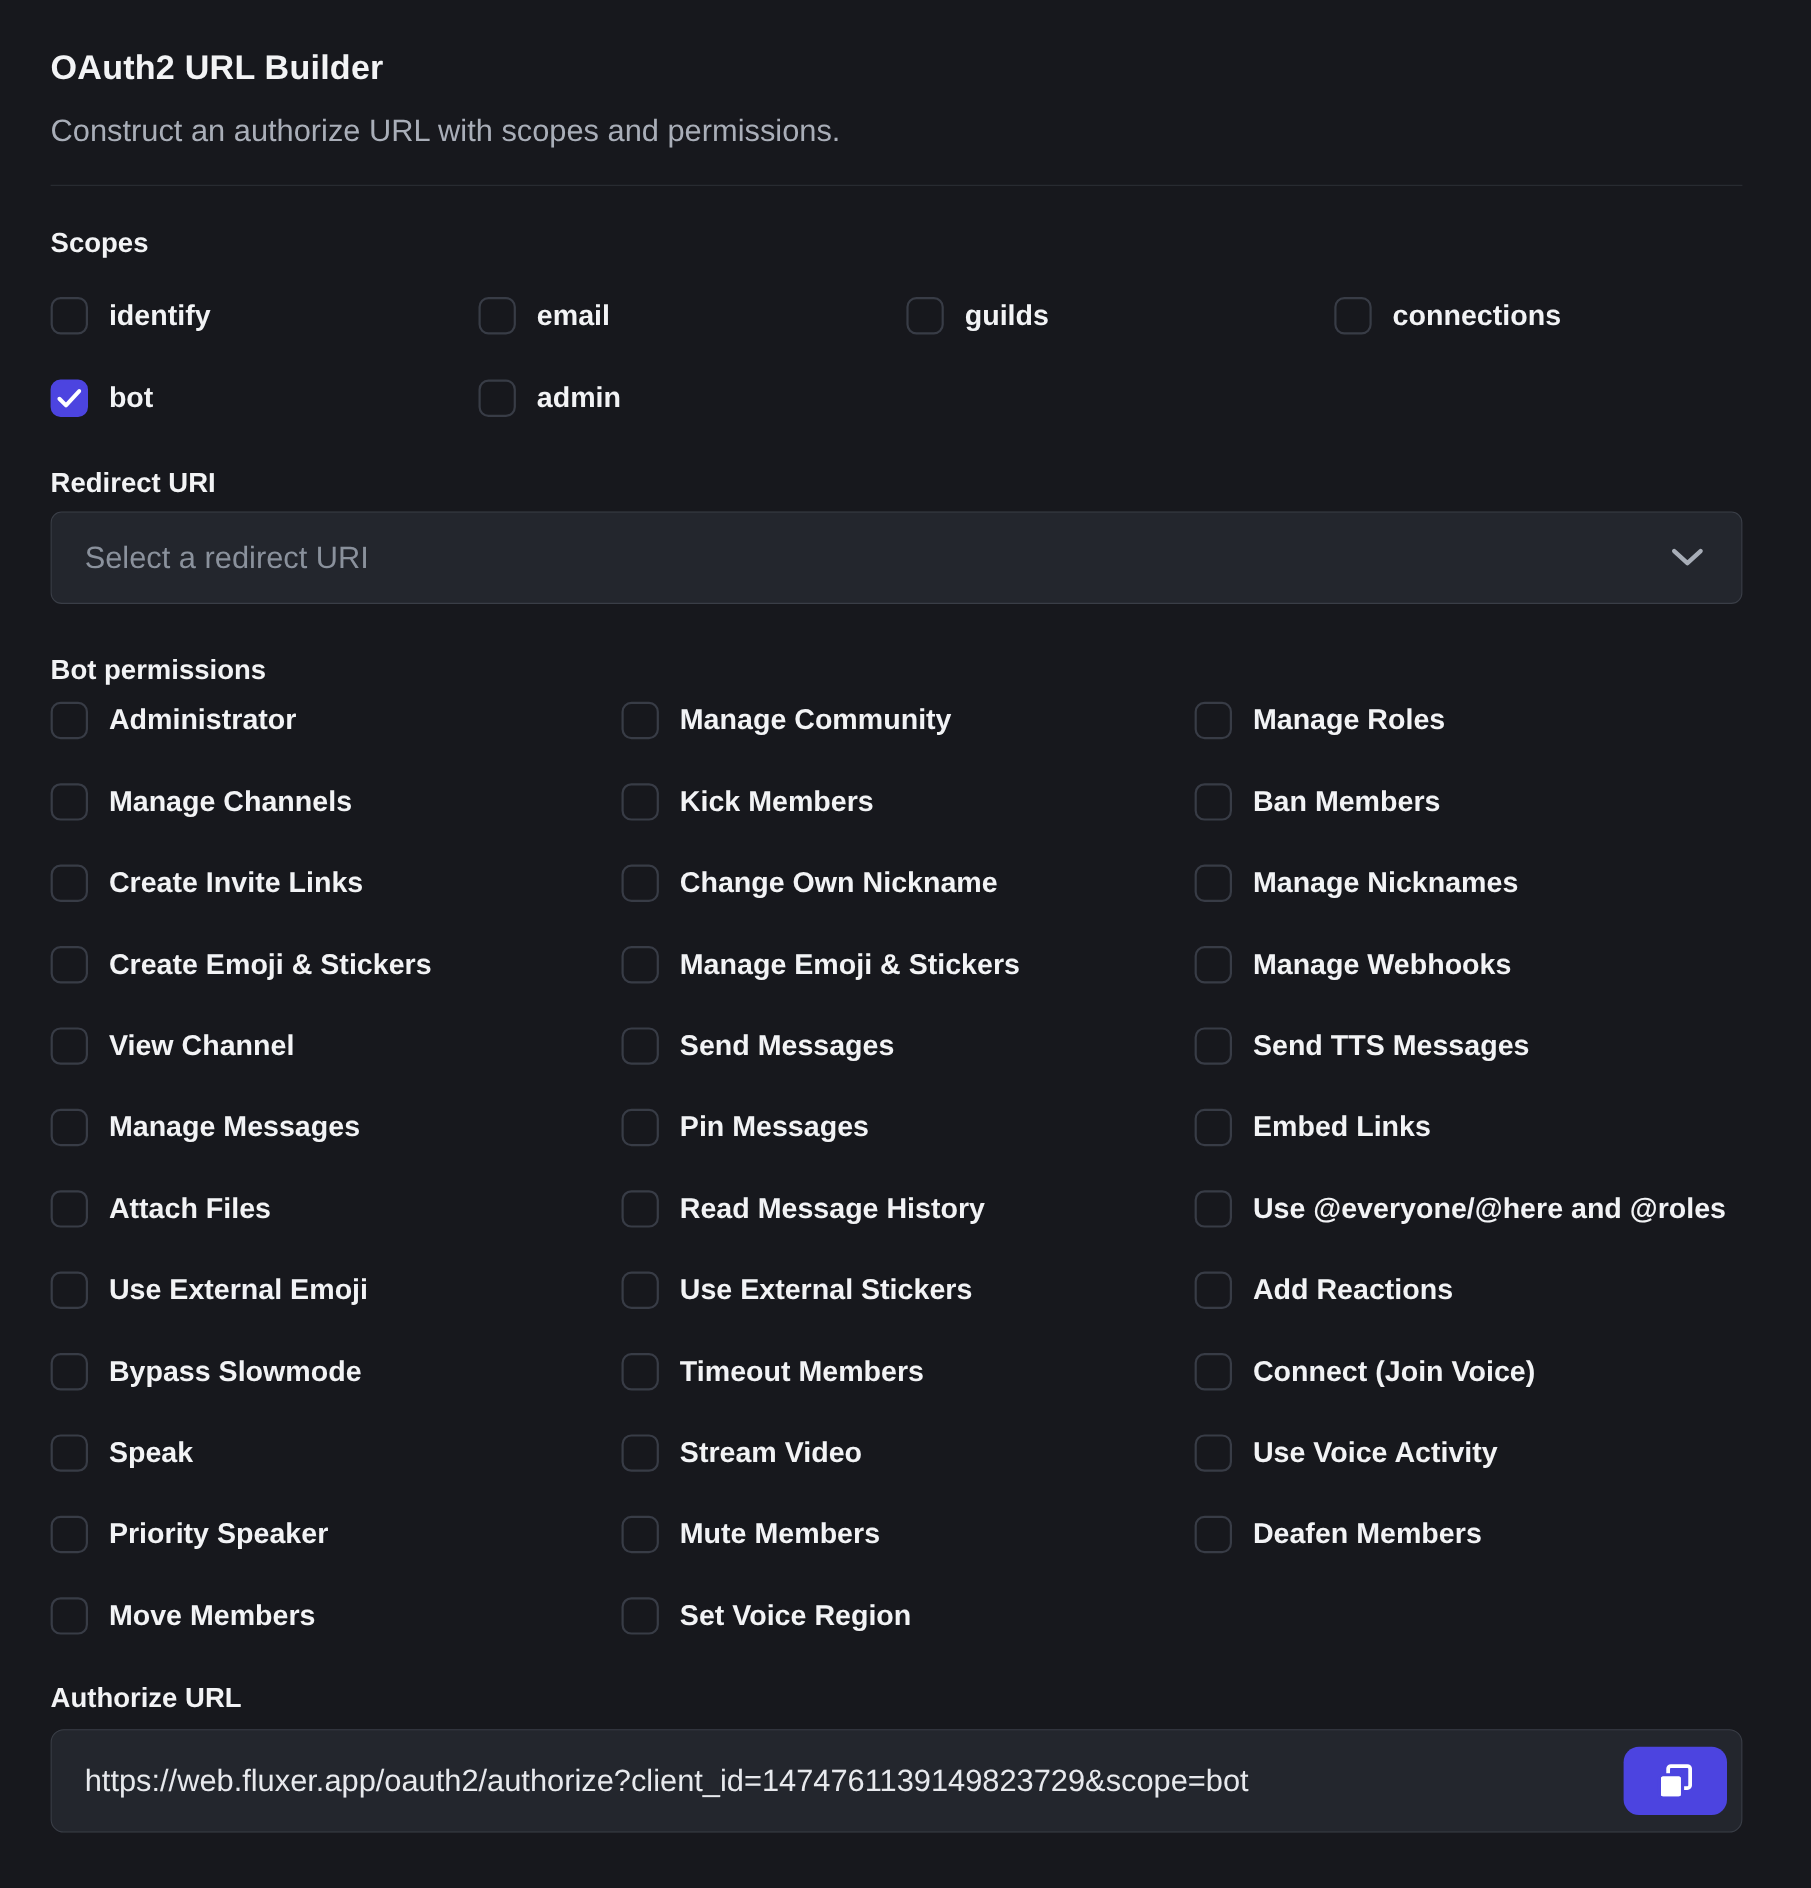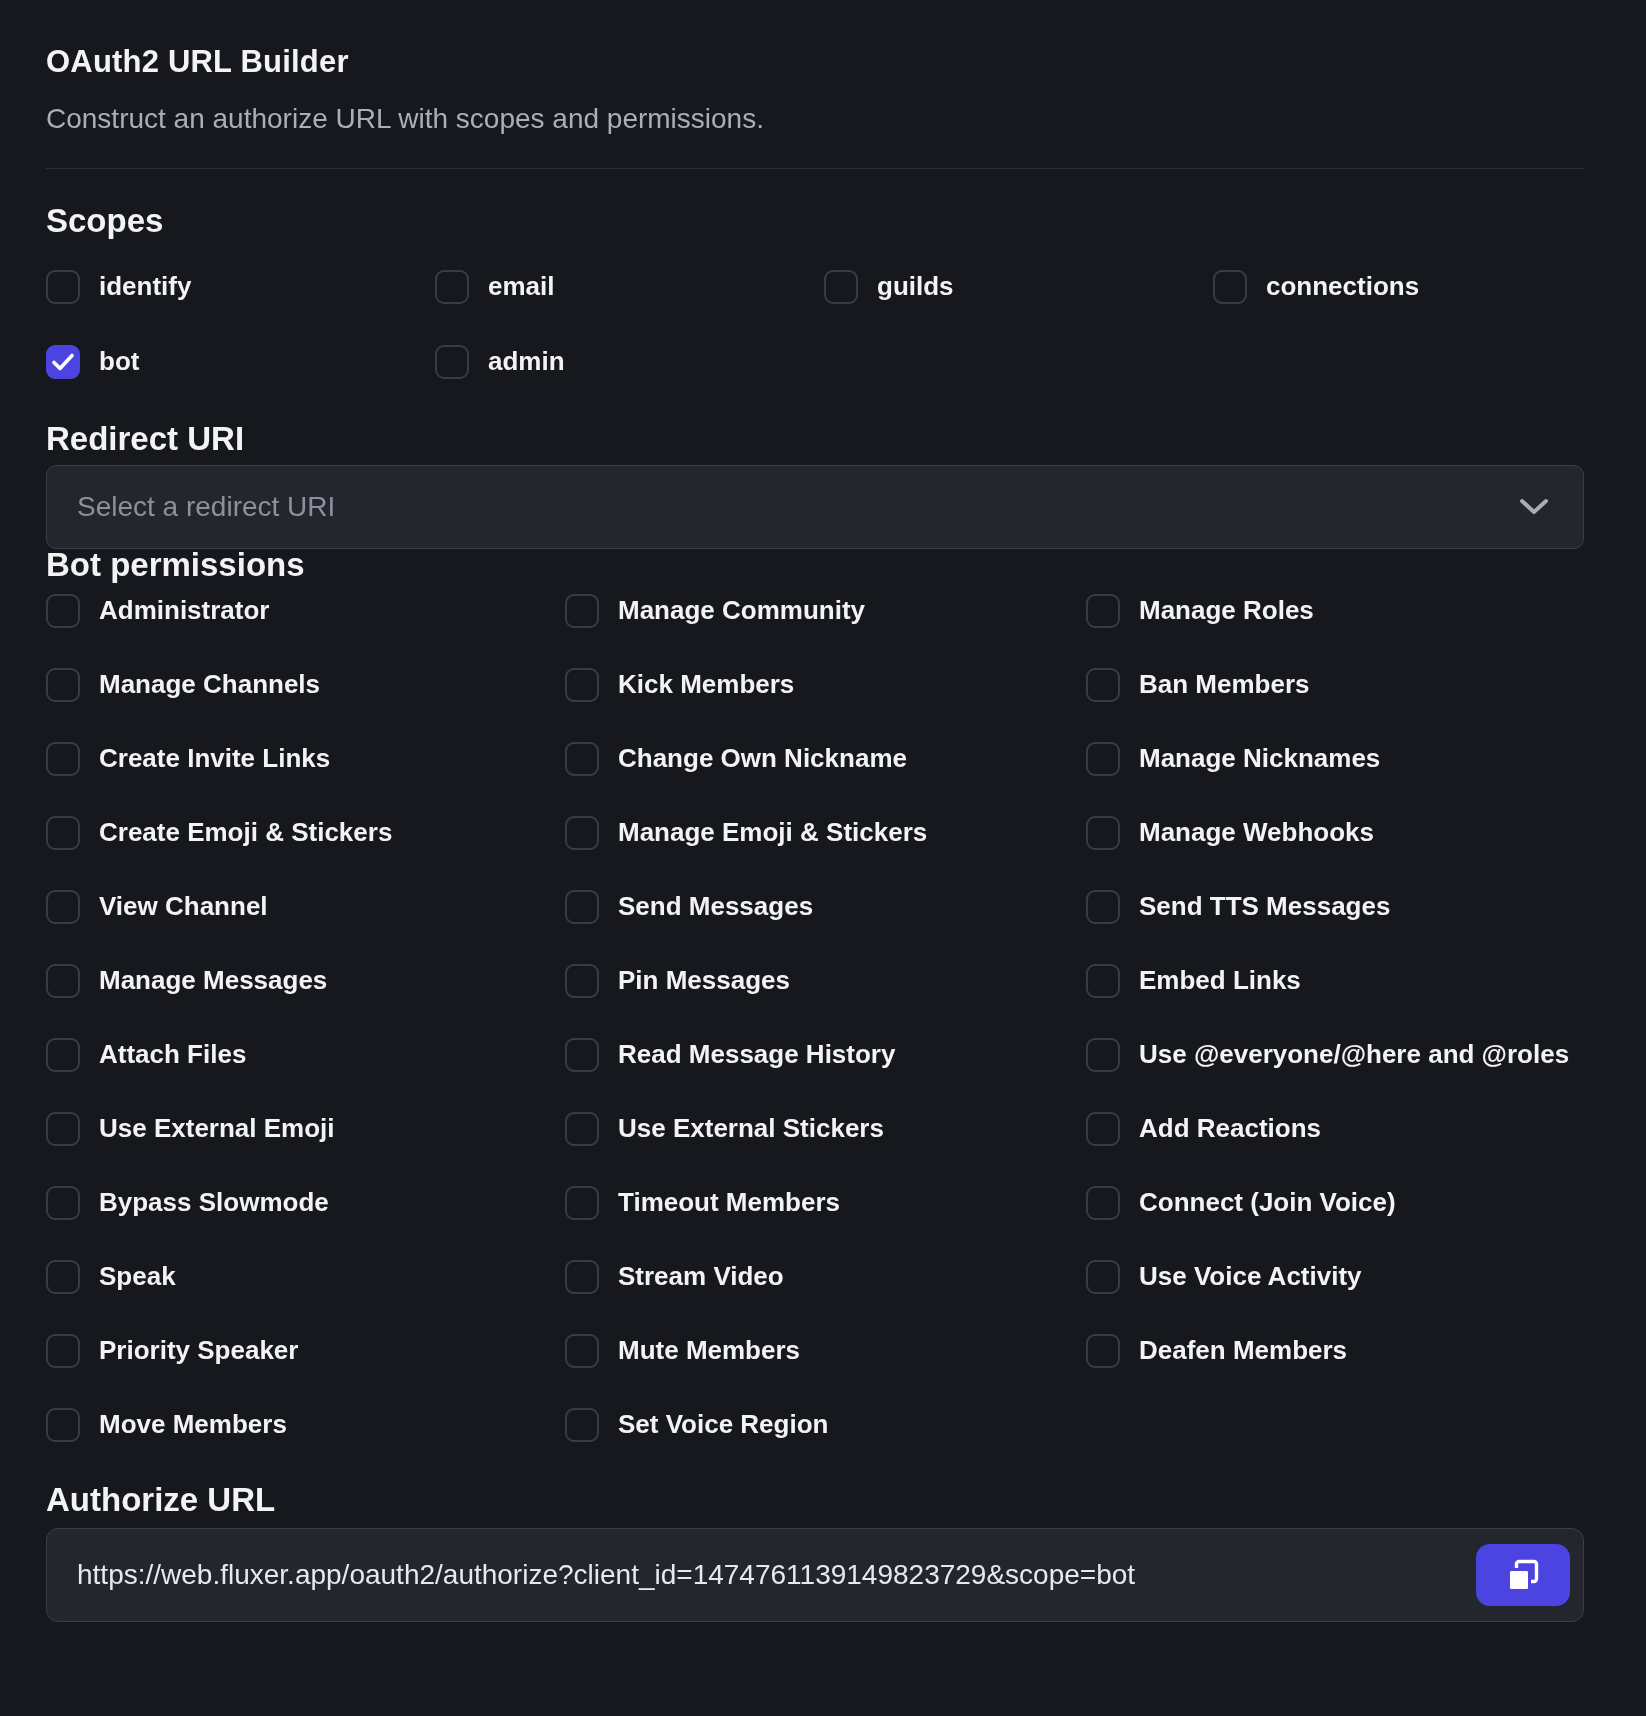--- a/index.html
+++ b/index.html
@@ -39,28 +39,28 @@
     font-weight: 400;
     color: var(--muted);
   }
   .divider {
     margin-top: 32px;
     height: 1px;
     background: var(--divider);
   }
 
   .section-heading {
-    font-size: 33px;
+    font-size: 25px;
     line-height: 32px;
     font-weight: 700;
     color: var(--text);
   }
   .heading-scopes { margin-top: 36px; }
   .heading-redirect { margin-top: 44px; }
-  .heading-perms { }
+  .heading-perms { margin-top: 44px; }
   .heading-auth { margin-top: 42px; }
 
   .scopes-grid {
     margin-top: 32px;
     display: grid;
     grid-template-columns: 389px 389px 389px 1fr;
     row-gap: 40px;
   }
   .perm-grid {
     margin-top: 12px;

